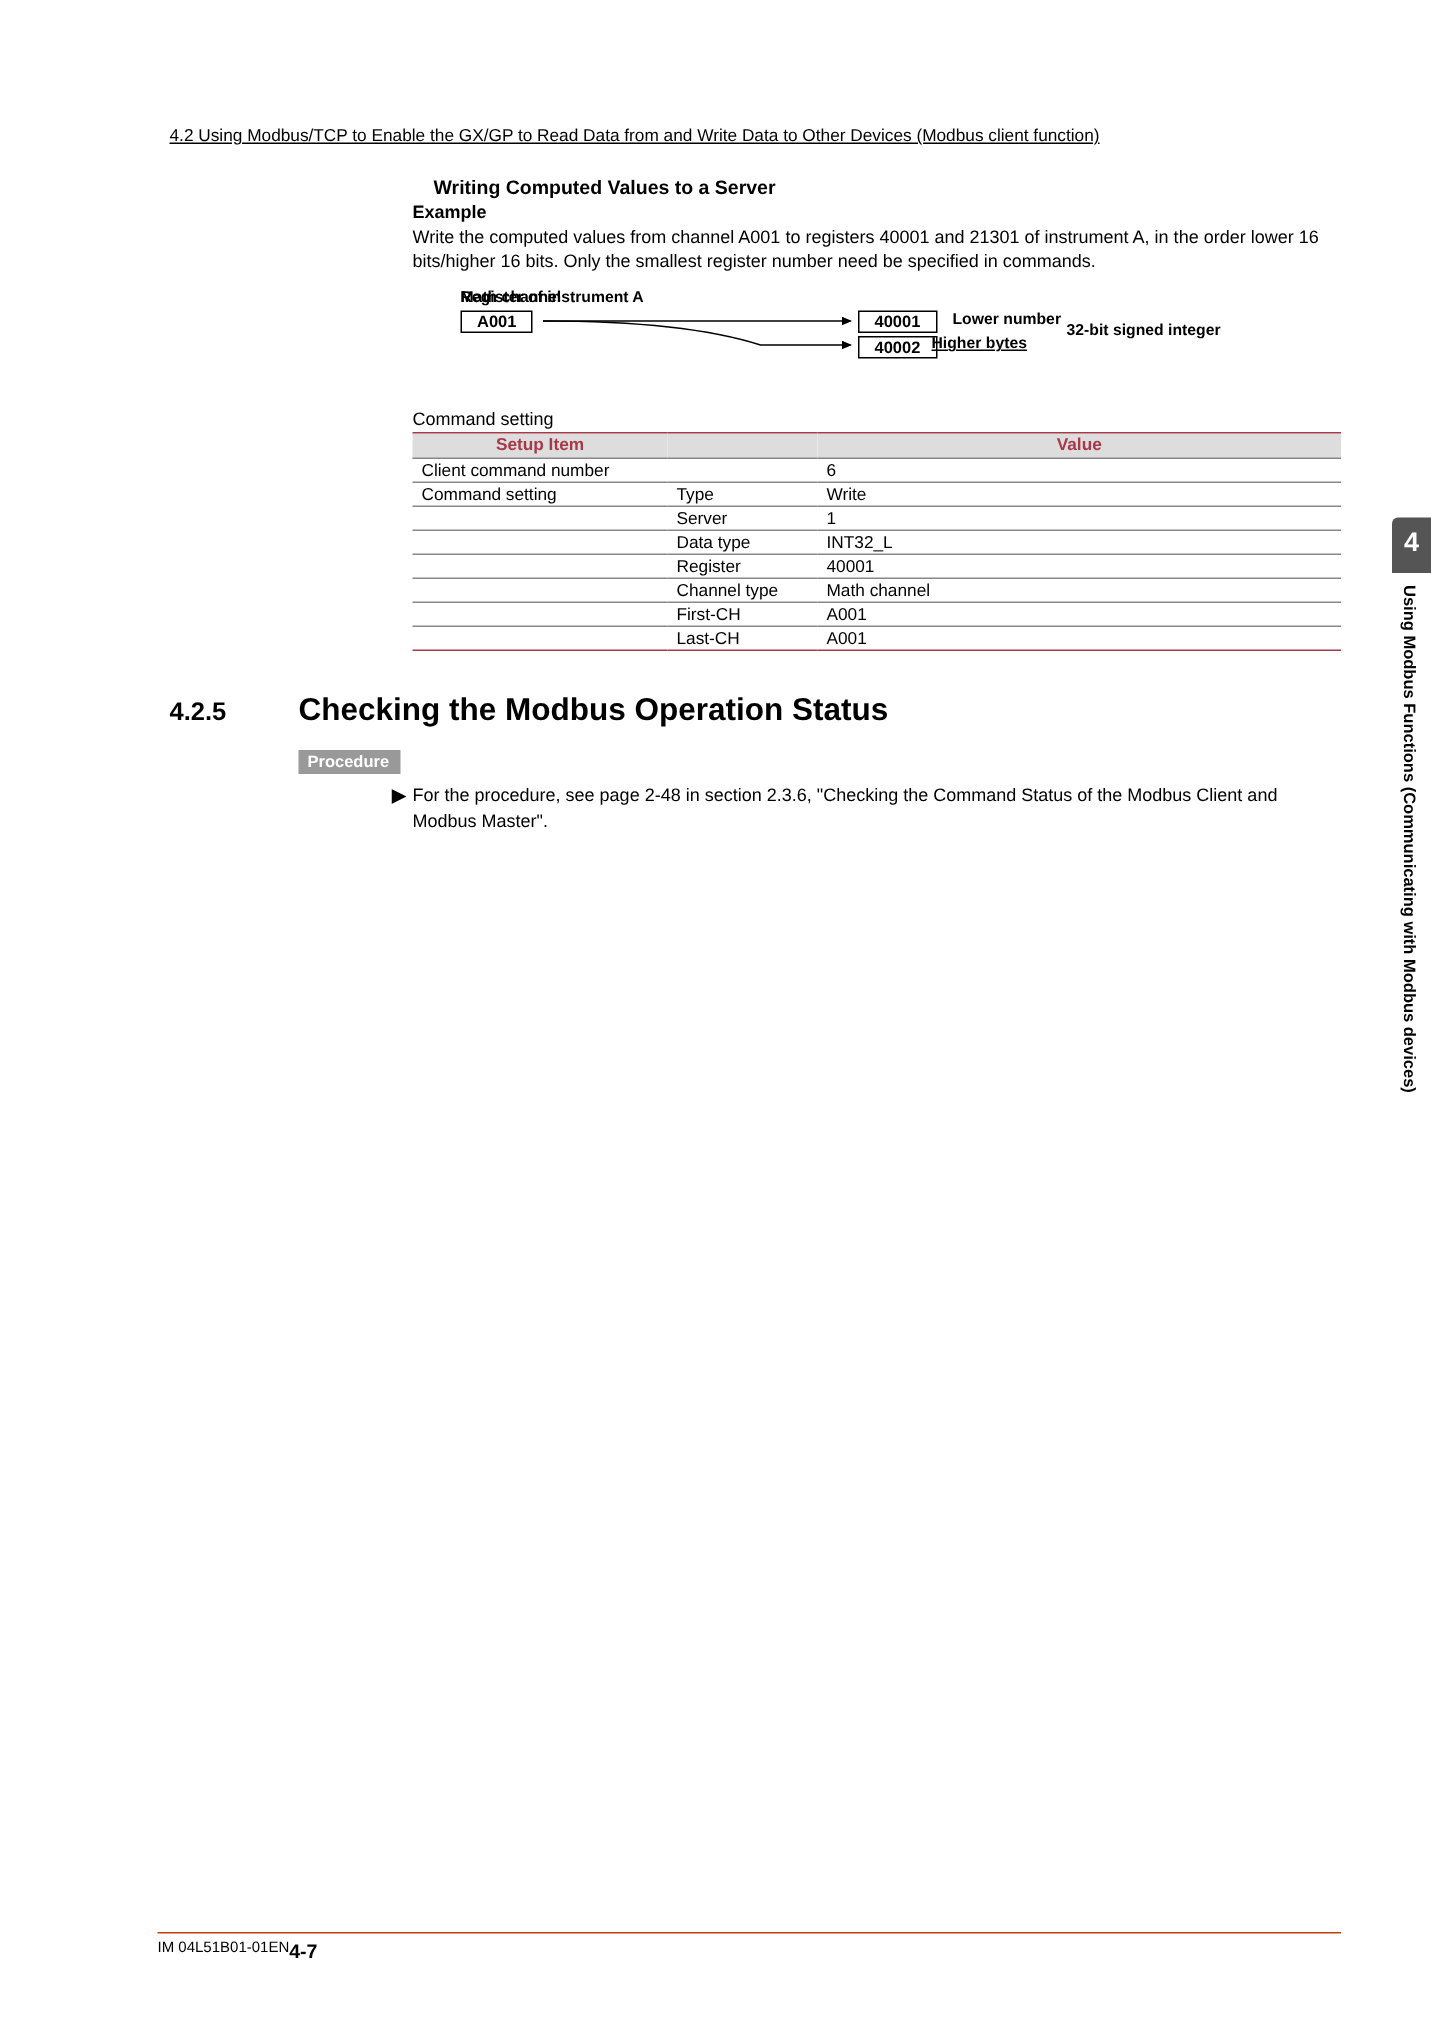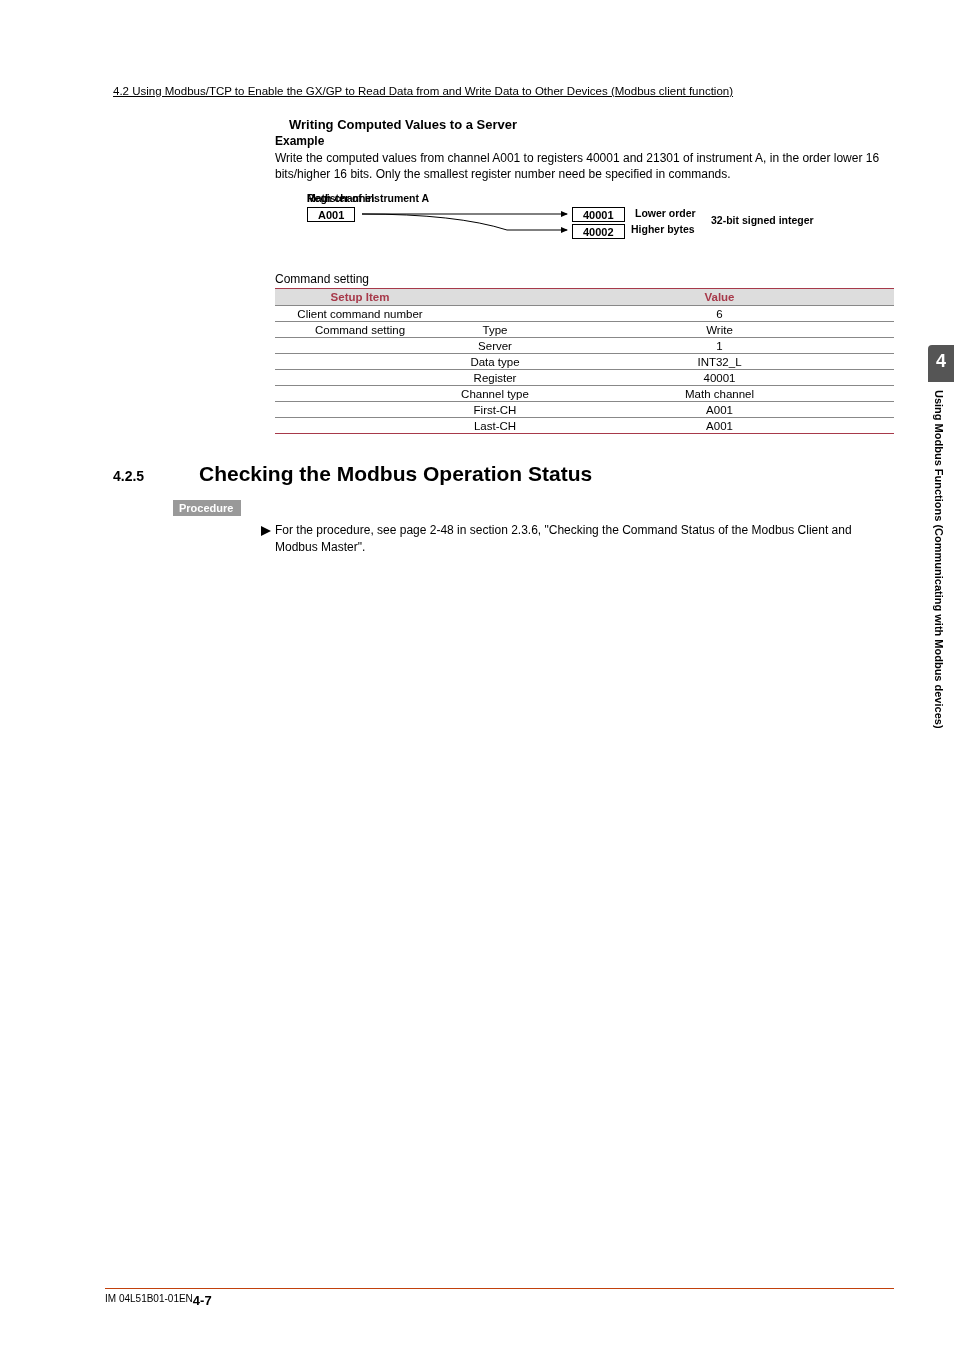--- a/index.html
+++ b/index.html
@@ -63,46 +63,45 @@
     font-weight: bold;
     text-align: center;
     padding: 2px 6px;
     border-top: 1.5px solid #a7394a;
     border-bottom: 1px solid #888;
   }
   table.setup td {
     padding: 1.5px 6px;
     border-bottom: 1px solid #888;
     vertical-align: top;
-    text-align: center;
   }
   table.setup tr:last-child td { border-bottom: 1.5px solid #a7394a; }
   .section-row {
     display: flex;
     align-items: baseline;
     margin-top: 28px;
     margin-bottom: 14px;
   }
   .section-num {
-    font-size: 14px;
+    font-size: 17px;
     font-weight: bold;
     width: 86px;
   }
   .section-title {
     font-size: 21px;
     font-weight: bold;
   }
   .proc-label {
     display: inline-block;
     background: #999;
     color: #fff;
     font-size: 11px;
     font-weight: bold;
     padding: 2px 8px 2px 6px;
-    margin-left: 60px;
+    margin-left: 86px;
     margin-bottom: 6px;
   }
   .proc-text {
     margin-left: 162px;
     font-size: 12px;
     line-height: 1.35;
     position: relative;
   }
   .proc-text .tri {
     position: absolute;
@@ -166,22 +165,22 @@
             <path d="M0,0 L7,3 L0,6 Z" fill="#000"></path>
           </marker>
         </defs>
         <line x1="55" y1="22" x2="260" y2="22" stroke="#000" stroke-width="1" marker-end="url(#ah)"></line>
         <path d="M55,22 Q150,22 200,38 L260,38" fill="none" stroke="#000" stroke-width="1" marker-end="url(#ah)"></path>
       </svg>
 
       <div class="d-label" style="left:278; top:0;">Register of instrument A</div>
       <div class="d-box" style="left:265px; top:15px;">40001</div>
       <div class="d-box" style="left:265px; top:32px;">40002</div>
-      <div class="d-text" style="left:328px; top:15px;">Lower order</div>
-      <div class="d-text" style="left:324px; top:31px;">Higher bytes</div>
+      <div class="d-text" style="left:328px; top:15px;">Lower number</div>
+      <div class="d-text" style="left:314px; top:31px;text-decoration:underline;">Higher bytes</div>
       <div class="d-text" style="left:404px; top:22px;">32-bit signed integer</div>
     </div>
 
     <div class="tbl-caption">Command setting</div>
     <table class="setup">
       <thead>
         <tr>
           <th style="width:170px">Setup Item</th>
           <th style="width:100px"></th>
           <th>Value</th>

